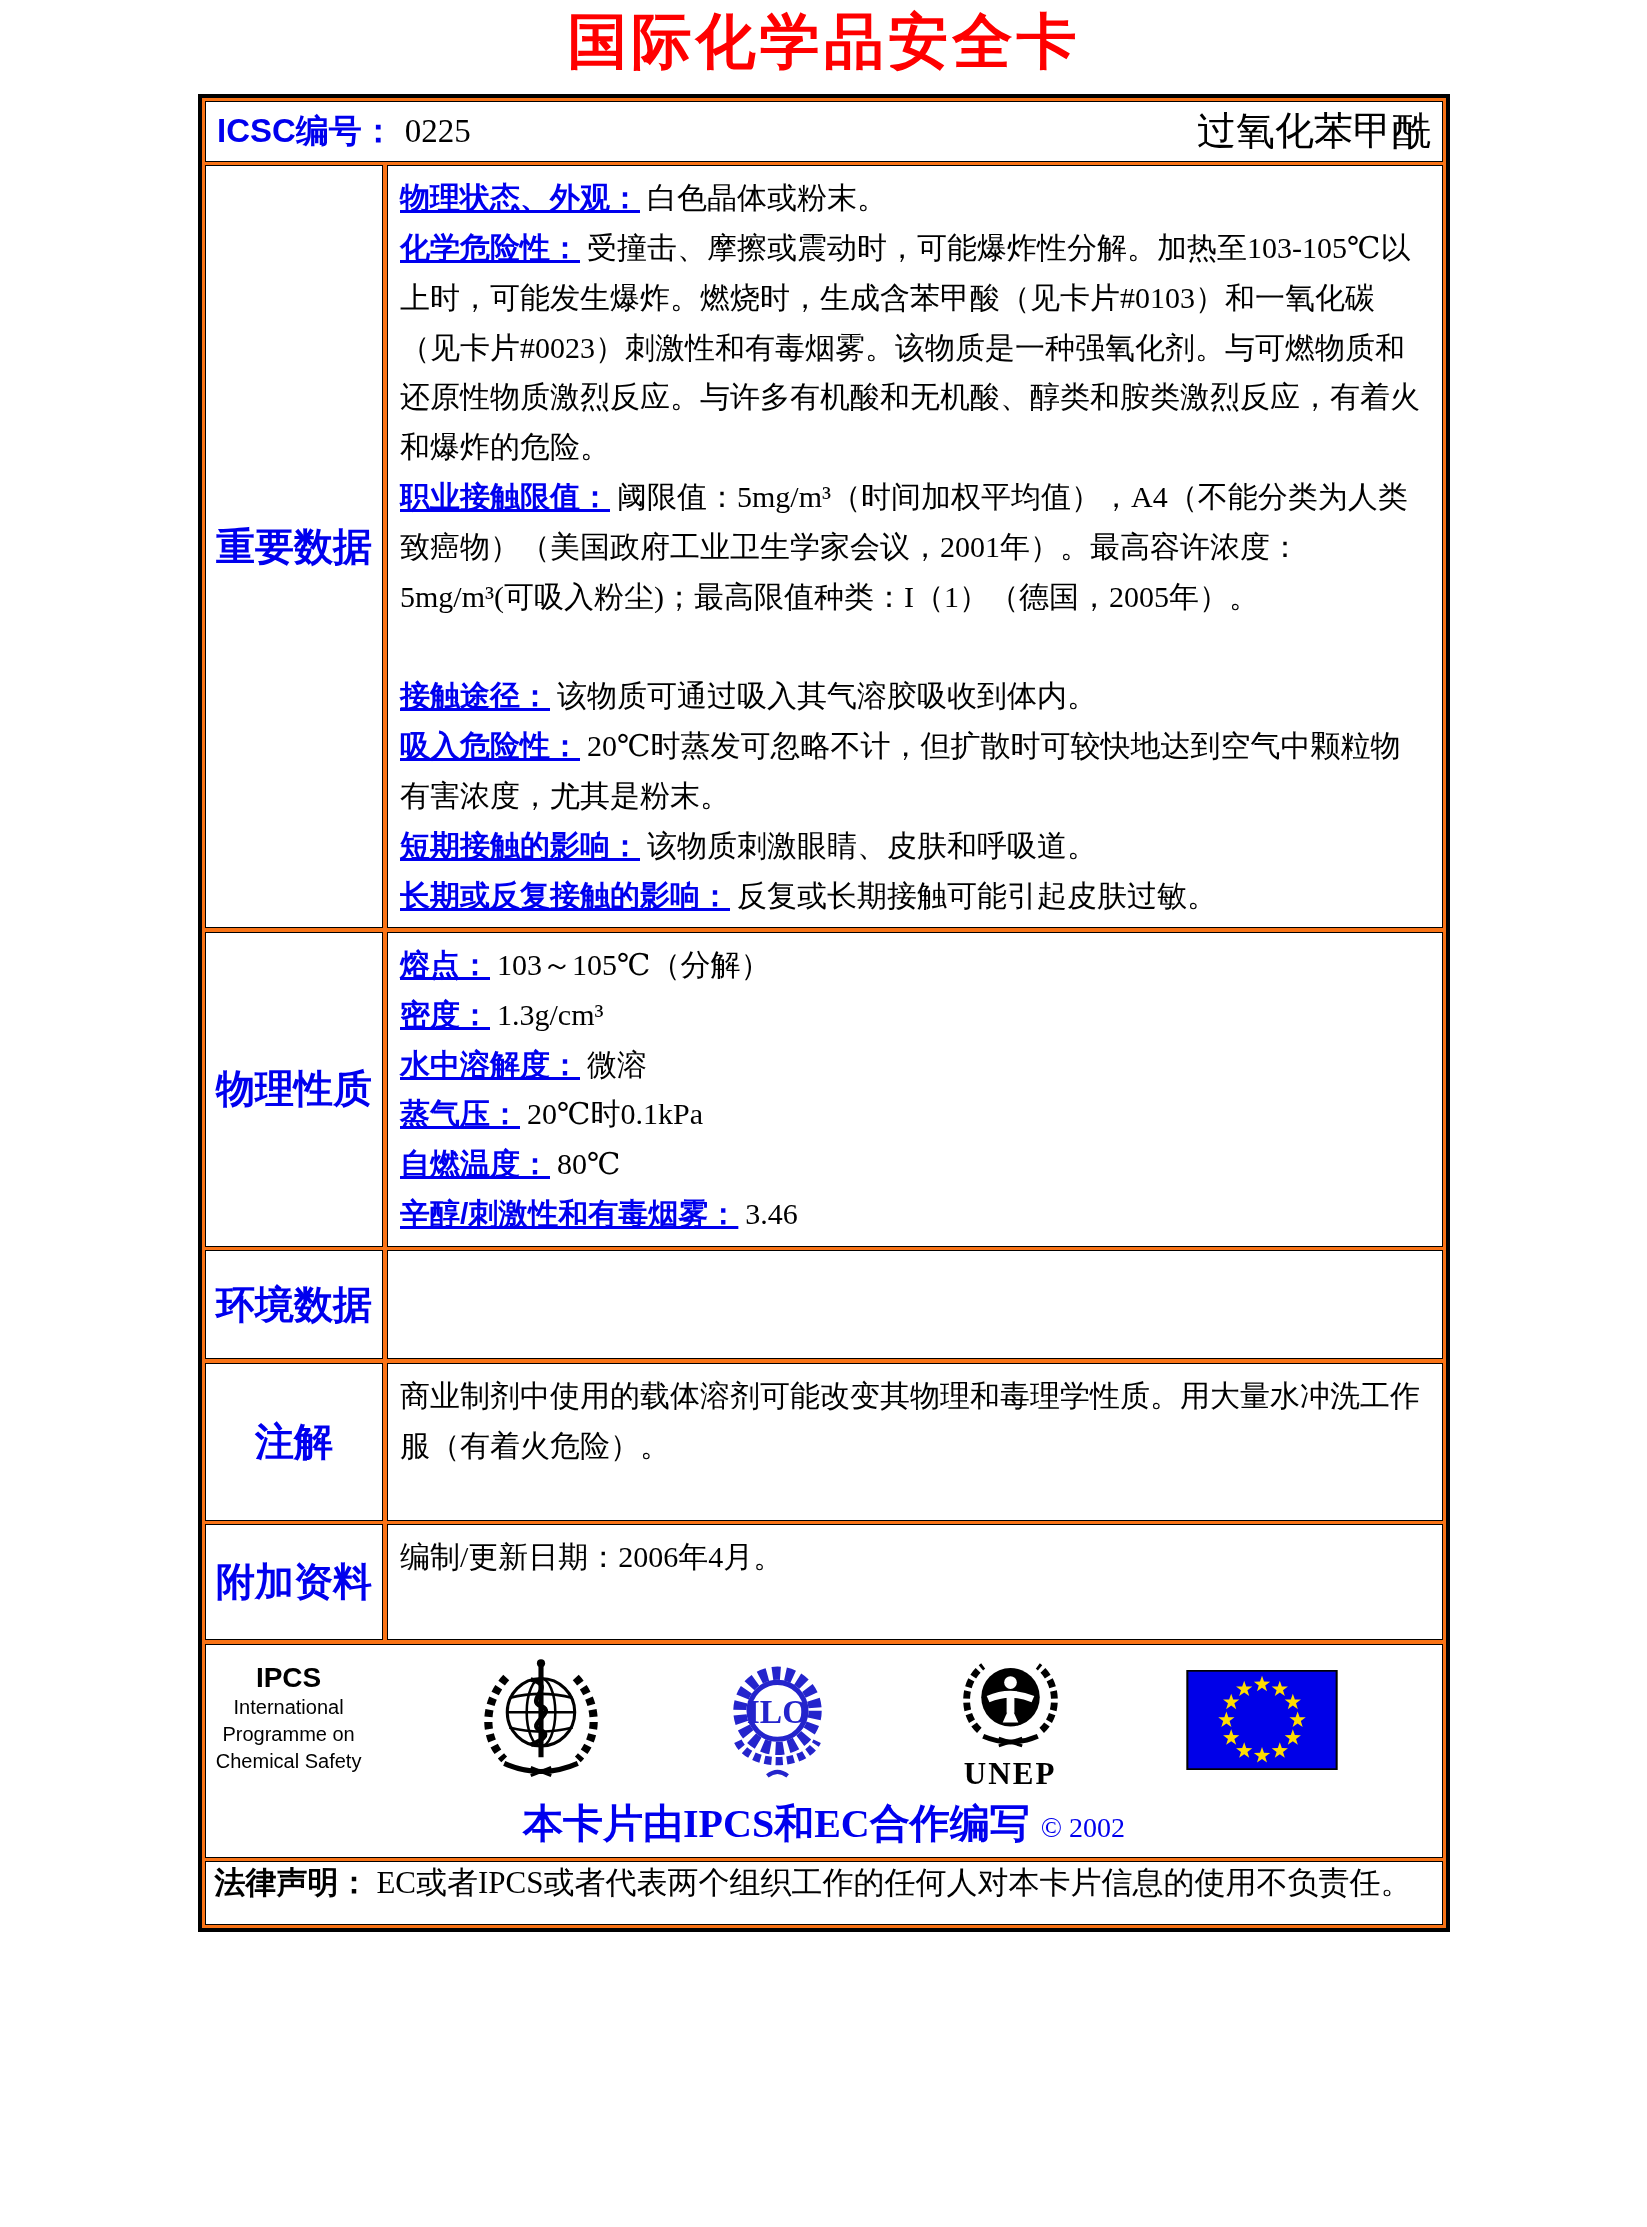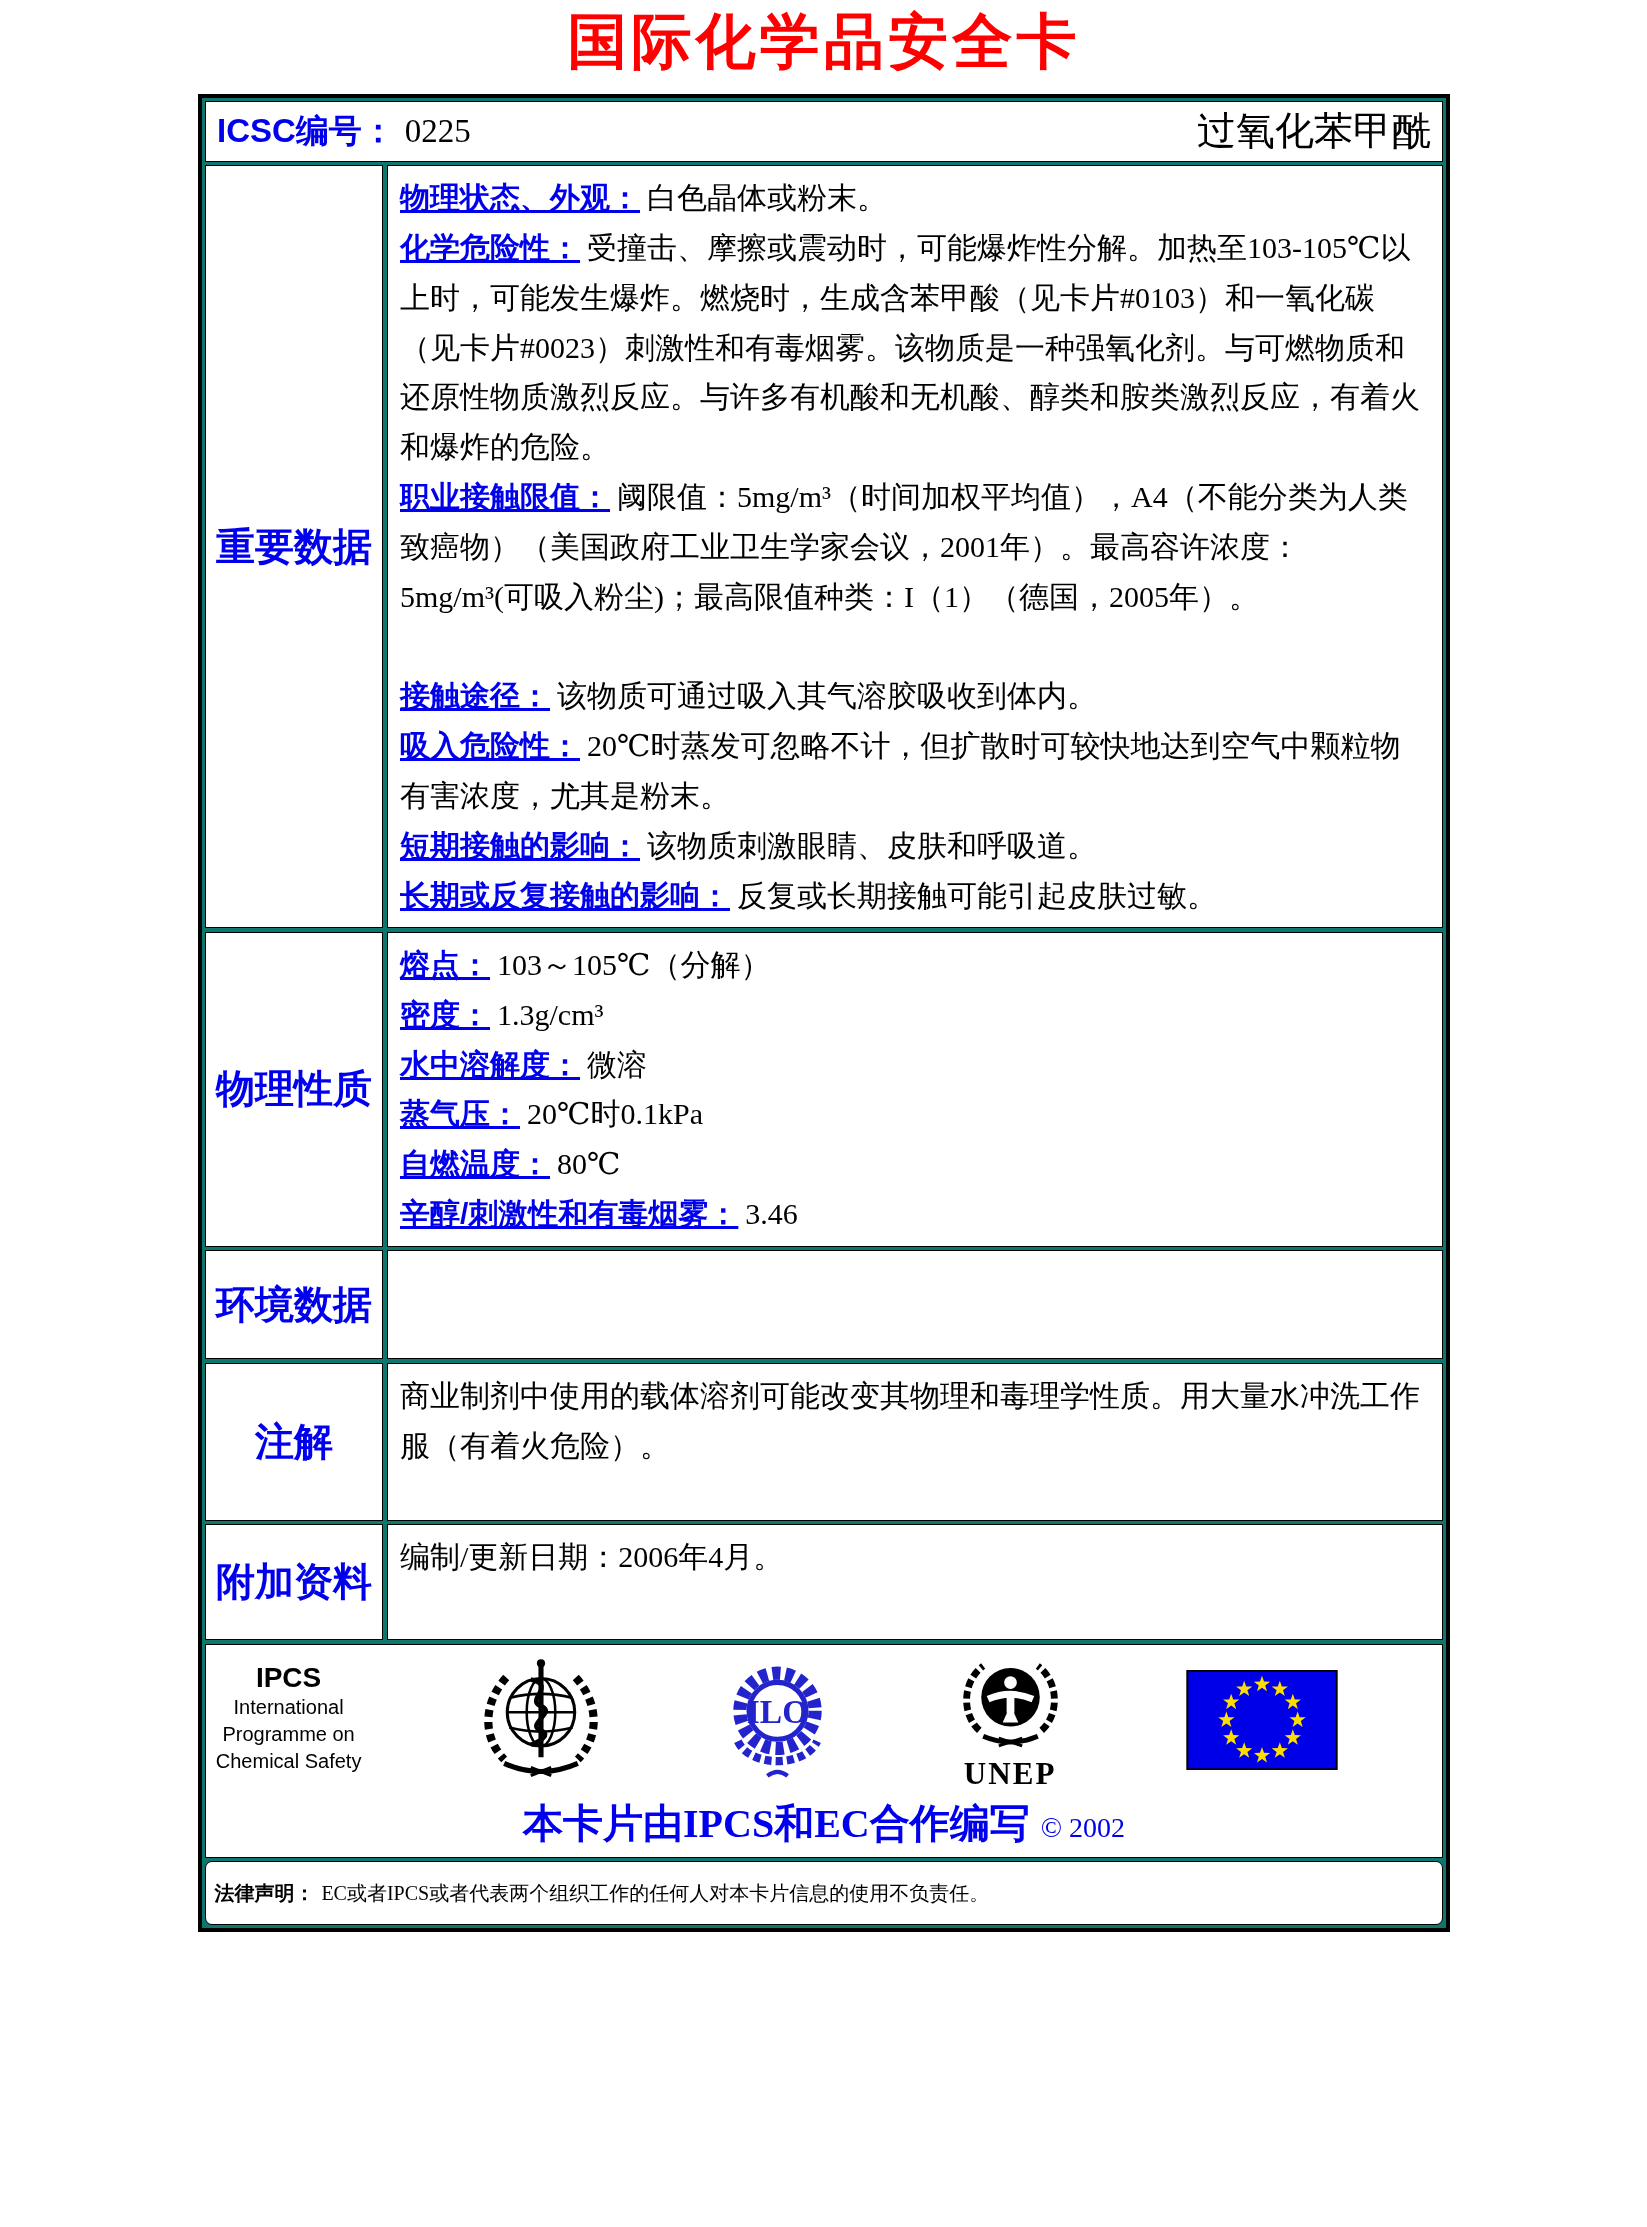--- a/index.html
+++ b/index.html
@@ -18,21 +18,21 @@
     font-weight: bold;
     color: #ff0000;
     letter-spacing: 4.2px;
     font-family: "DejaVu Serif", "Liberation Serif", serif;
   }
   .card {
     width: 1238px;
     margin: 11px auto 0 auto;
     border: 4.2px solid #000;
     padding: 2.8px;
-    background: #0f766e;
+    background: #f97316;
   }
   .grid {
     display: grid;
     grid-template-columns: 178px 1fr;
     gap: 3.5px;
   }
   .cell { border: 1.4px solid #000; background: #fff; box-sizing: border-box; }
   .span2 { grid-column: 1 / -1; }
 
   .label-cell {
@@ -98,25 +98,24 @@
   .logo-eu { margin-top: 18px; }
   .credit-line {
     text-align: center;
     margin-top: 4.2px;
     color: #0000ee;
   }
   .credit-main { font-weight: bold; font-size: 40px; font-family: "Liberation Serif", serif; }
   .credit-copy { font-size: 28px; margin-left: 11px; }
 
   .legal-row {
-    display: flex; align-items: center;
+    display: flex; 
     min-height: 64px;
     padding: 0 8.4px;
-    font-size: 20px;
-    border-radius: 7px;
+    font-size: 31px;
   }
   .legal-label {
     font-weight: bold;
     font-family: "Liberation Sans", "DejaVu Sans", sans-serif;
     margin-right: 7px;
     white-space: nowrap;
   }
 </style>
 </head>
 <body>

